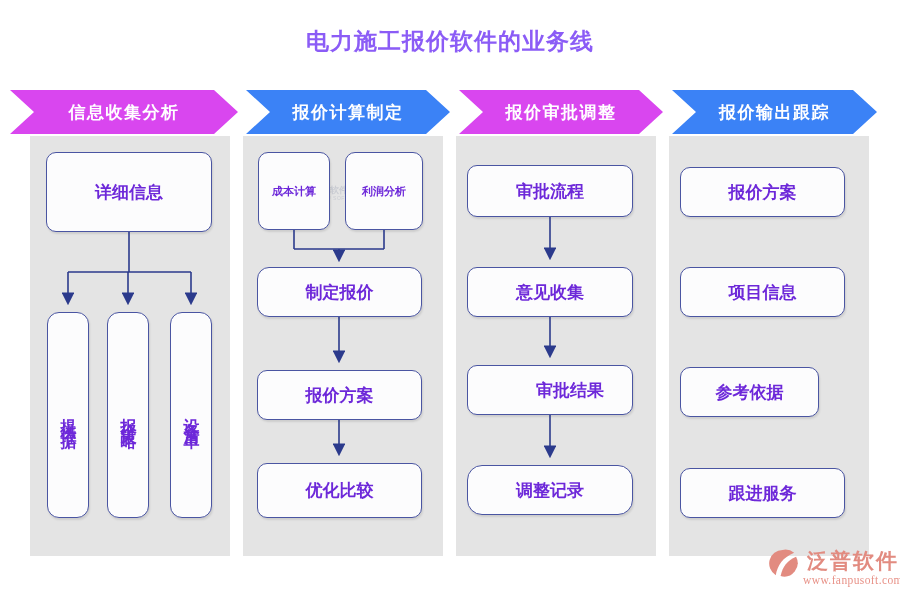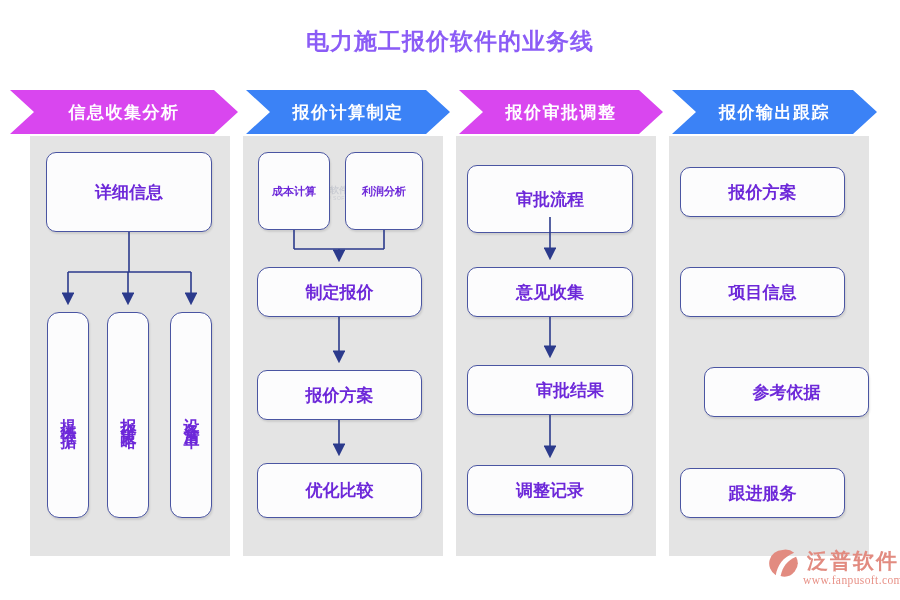--- a/index.html
+++ b/index.html
@@ -85,28 +85,28 @@
   <div class="box vbox" style="left:47px;top:312px;width:42px;height:206px;">提供依据</div>
   <div class="box vbox" style="left:107px;top:312px;width:42px;height:206px;">报价策略</div>
   <div class="box vbox" style="left:170px;top:312px;width:42px;height:206px;">设备清单</div>
 
   <div class="box small" style="left:258px;top:152px;width:72px;height:78px;">成本计算</div>
   <div class="box small" style="left:345px;top:152px;width:78px;height:78px;">利润分析</div>
   <div class="box" style="left:257px;top:267px;width:165px;height:50px;border-radius:12px;">制定报价</div>
   <div class="box" style="left:257px;top:370px;width:165px;height:50px;">报价方案</div>
   <div class="box" style="left:257px;top:463px;width:165px;height:55px;text-align:right;">优化比较</div>
 
-  <div class="box" style="left:467px;top:165px;width:166px;height:68px;">审批流程</div>
+  <div class="box" style="left:467px;top:165px;width:166px;height:52px;">审批流程</div>
   <div class="box" style="left:467px;top:267px;width:166px;height:50px;">意见收集</div>
   <div class="box" style="left:467px;top:365px;width:166px;height:50px;padding-left:40px;">审批结果</div>
-  <div class="box" style="left:467px;top:465px;width:166px;height:50px;">调整记录</div>
+  <div class="box" style="left:467px;top:465px;width:166px;height:50px;border-radius:15px;">调整记录</div>
 
   <div class="box" style="left:680px;top:167px;width:165px;height:50px;">报价方案</div>
   <div class="box" style="left:680px;top:267px;width:165px;height:50px;">项目信息</div>
-  <div class="box" style="left:680px;top:367px;width:165px;height:50px;margin-left:24px;">参考依据</div>
+  <div class="box" style="left:680px;top:367px;width:139px;height:50px;">参考依据</div>
   <div class="box" style="left:680px;top:468px;width:165px;height:50px;">跟进服务</div>
 
   <svg class="connectors" viewBox="0 0 900 600">
     <defs>
       <marker id="arr" markerWidth="8" markerHeight="8" refX="6" refY="4" orient="auto">
         <path d="M0,0 L8,4 L0,8 Z" fill="#2b3a8c"></path>
       </marker>
     </defs>
     <g stroke="#2b3a8c" stroke-width="1.6" fill="none">
 

